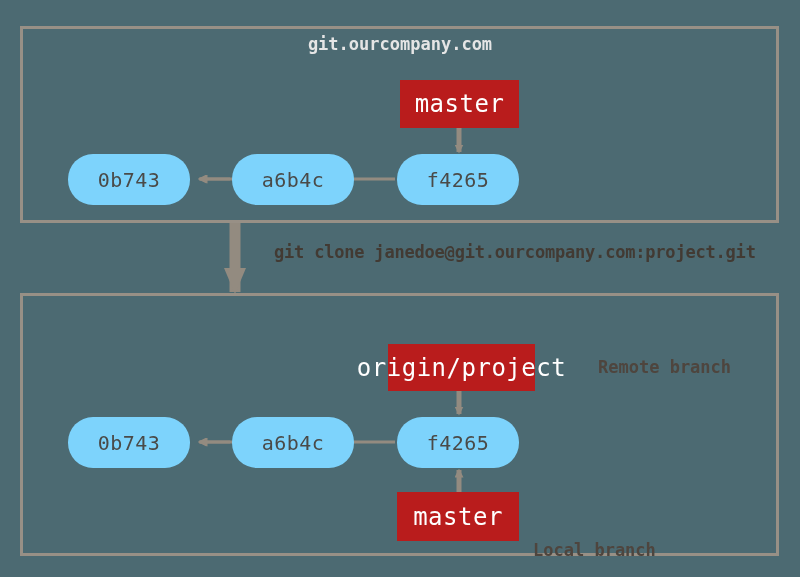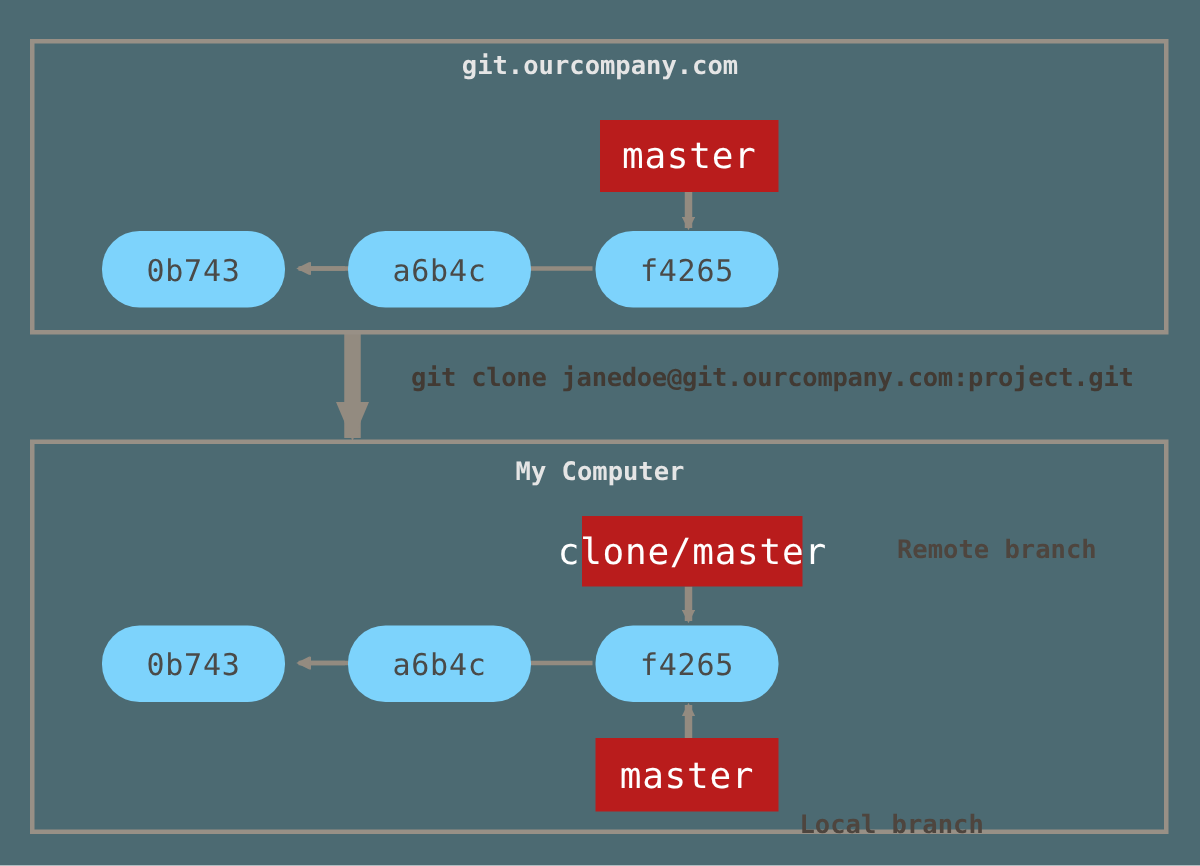--- a/index.html
+++ b/index.html
@@ -151,25 +151,24 @@
 
   <div class="commit" style="left:68px;  top:154px;">0b743</div>
   <div class="commit" style="left:232px; top:154px;">a6b4c</div>
   <div class="commit" style="left:397px; top:154px;">f4265</div>
 
   <div class="branch" style="left:400px; top:80px; width:119px; height:48px;">master</div>
 
   <div id="clone-command">git clone janedoe@git.ourcompany.com:project.git</div>
 
   <div class="panel" id="panel-local"></div>
-  <div class="panel-title" id="title-local">My Computer</div>
 
   <div class="commit" style="left:68px;  top:417px;">0b743</div>
   <div class="commit" style="left:232px; top:417px;">a6b4c</div>
   <div class="commit" style="left:397px; top:417px;">f4265</div>
 
-  <div class="branch" style="left:388px; top:344px; width:147px; height:47px;">clone/master</div>
+  <div class="branch" style="left:388px; top:344px; width:147px; height:47px;">origin/project</div>
   <div class="caption" style="left:552px; top:357px;margin-left:46px;">Remote branch</div>
 
   <div class="branch" style="left:397px; top:492px; width:122px; height:49px;">master</div>
   <div class="caption" style="left:533px; top:508px;margin-top:32px;">Local branch</div>
 
 </div>
 
 </body></html>

